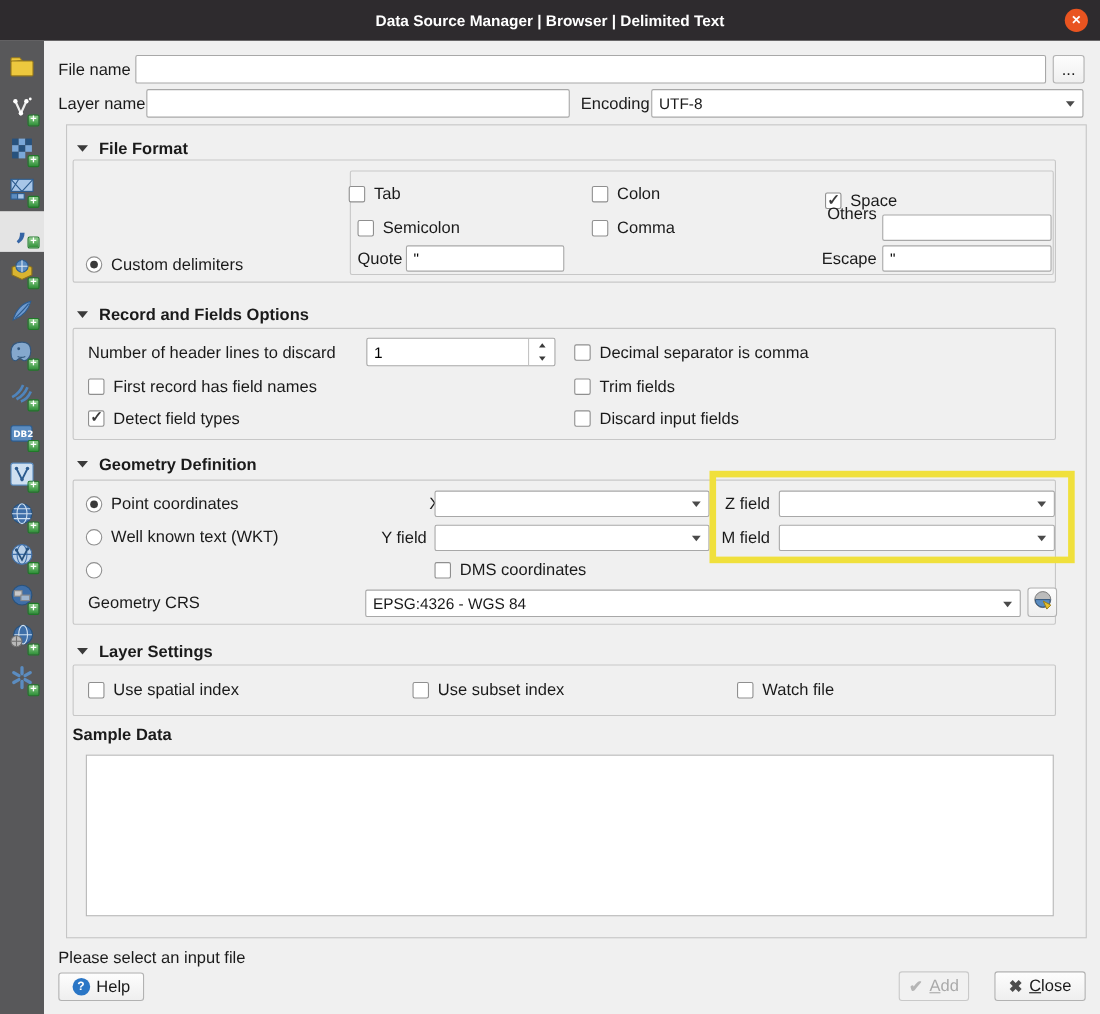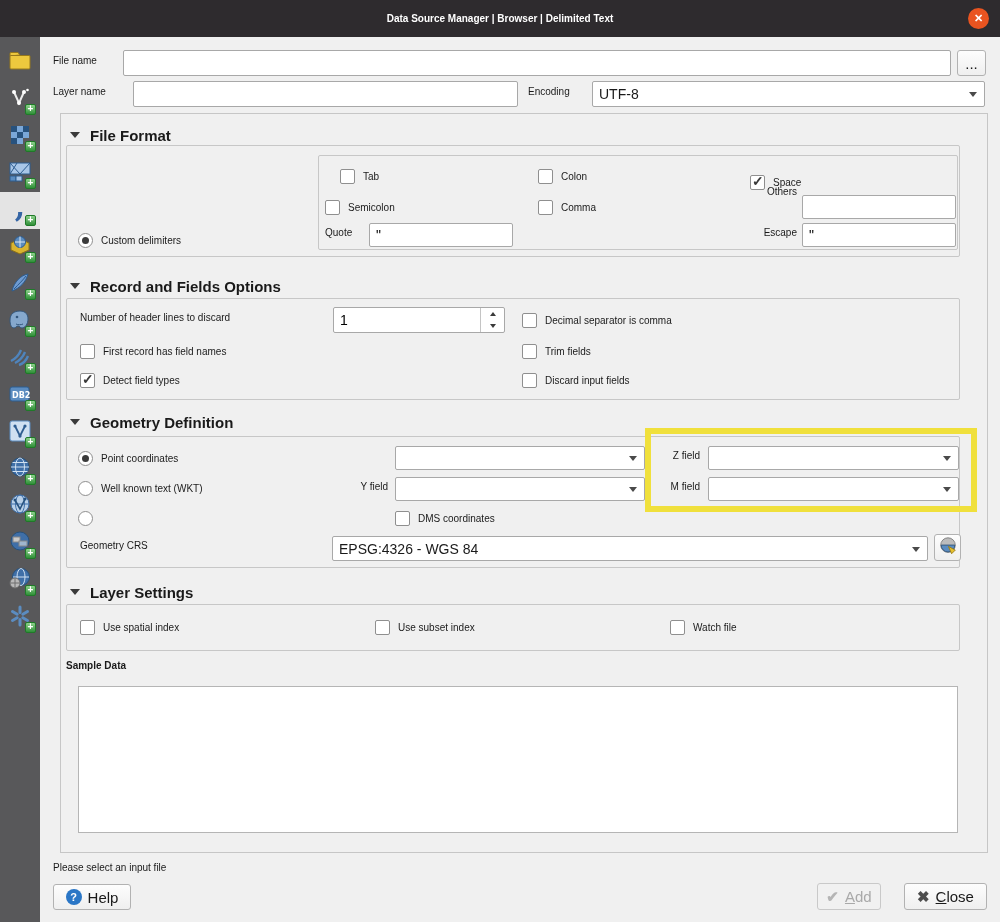--- a/index.html
+++ b/index.html
@@ -2,35 +2,35 @@
 <html style="--titlebar: #2e2b2e; --titlebar_text: #ffffff; --close_button: #e95420; --sidebar: #58585a; --sidebar_selected: #e4e4e4; --dialog_bg: #f0f0f0; --highlight: #f0e03c; --help_icon: #2a76c6; --plus_badge: #2f8f38;"><head>
 <meta charset="utf-8">
 <style>
   html,body{margin:0;padding:0;background:#d8d4cf;}
   *{box-sizing:border-box;}
   .window{position:relative;width:1000px;height:922px;background:#f0f0f0;overflow:hidden;
           font-family:"Liberation Sans",sans-serif;color:#1a1a1a;font-size:15px;}
   
   .titlebar{position:absolute;left:0;top:0;width:1000px;height:37px;background:var(--titlebar,#2e2b2e);
             display:flex;align-items:center;justify-content:center;}
-  .titlebar .title{color:var(--titlebar_text,#ffffff);font-weight:bold;font-size:10px;}
+  .titlebar .title{color:var(--titlebar_text,#ffffff);font-weight:bold;font-size:14px;}
   .close-btn{position:absolute;right:11px;top:8px;width:21px;height:21px;border-radius:50%;
              background:var(--close_button,#e95420);color:#fff;font-size:11px;font-weight:bold;
              display:flex;align-items:center;justify-content:center;cursor:pointer;}
   
   .sidebar{position:absolute;left:0;top:37px;width:40px;height:885px;background:var(--sidebar,#58585a);padding-top:7px;}
   .side-item{position:relative;width:40px;height:37px;display:flex;align-items:center;justify-content:center;}
   .side-item.selected{background:var(--sidebar_selected,#e4e4e4);}
   .plus{position:absolute;right:4px;bottom:3px;width:11px;height:11px;border-radius:2px;
         background:linear-gradient(#8ed08c,#2f8f38);border:1px solid #1f7a28;color:#fff;
         font-size:10px;line-height:8px;font-weight:bold;text-align:center;}
   .comma-glyph{font-family:"DejaVu Serif",serif;font-size:30px;font-weight:bold;color:#3565a5;line-height:20px;margin-top:-8px;}
   
   .abs{position:absolute;}
-  .label{font-size:10px;white-space:nowrap;}
+  .label{font-size:15px;white-space:nowrap;}
   .bold{font-weight:bold;}
   .row{position:absolute;display:flex;align-items:center;gap:8px;height:26px;}
   .tinput{position:absolute;background:#fff;border:1px solid #a8a8a8;border-radius:2px;
           font-family:"Liberation Sans",sans-serif;font-size:14px;padding:0 6px;outline:none;}
   .combo{position:absolute;background:#fff;border:1px solid #a8a8a8;border-radius:2px;}
   .combo .ctext{position:absolute;left:6px;top:50%;transform:translateY(-50%);font-size:14px;white-space:nowrap;}
   .combo .carrow{position:absolute;right:7px;top:50%;margin-top:-2px;width:0;height:0;
                  border-left:4px solid transparent;border-right:4px solid transparent;border-top:5px solid #4a4a4a;}
   .checkbox{width:15px;height:15px;background:#fff;border:1px solid #8f8f8f;border-radius:2px;position:relative;flex:none;}
   .checkbox.checked::after{content:"✓";position:absolute;left:1px;top:-3px;font-size:14px;font-weight:bold;color:#3a3a3a;}
@@ -264,21 +264,21 @@
   </div>
   <div class="groupbox" style="left:66px;top:145px;width:894px;height:112px;"></div>
 
   <div class="row" style="left:78px;top:227px;">
     <span class="radio checked"></span>
     <span class="label">Custom delimiters</span>
   </div>
 
   <div class="groupbox" style="left:318px;top:155px;width:640px;height:95px;"></div>
 
-  <div class="row" style="left:340px;top:163px;">
+  <div class="row" style="left:317px;top:163px;">
     <span class="checkbox"></span>
     <span class="label">Tab</span>
   </div>
   <div class="row" style="left:538px;top:163px;">
     <span class="checkbox"></span>
     <span class="label">Colon</span>
   </div>
   <div class="row" style="left:750px;top:169px;">
     <span class="checkbox checked"></span>
     <span class="label">Space</span>

